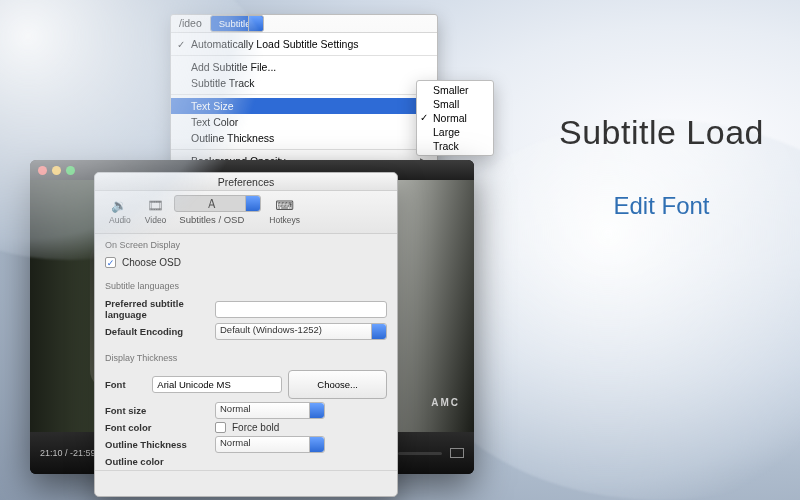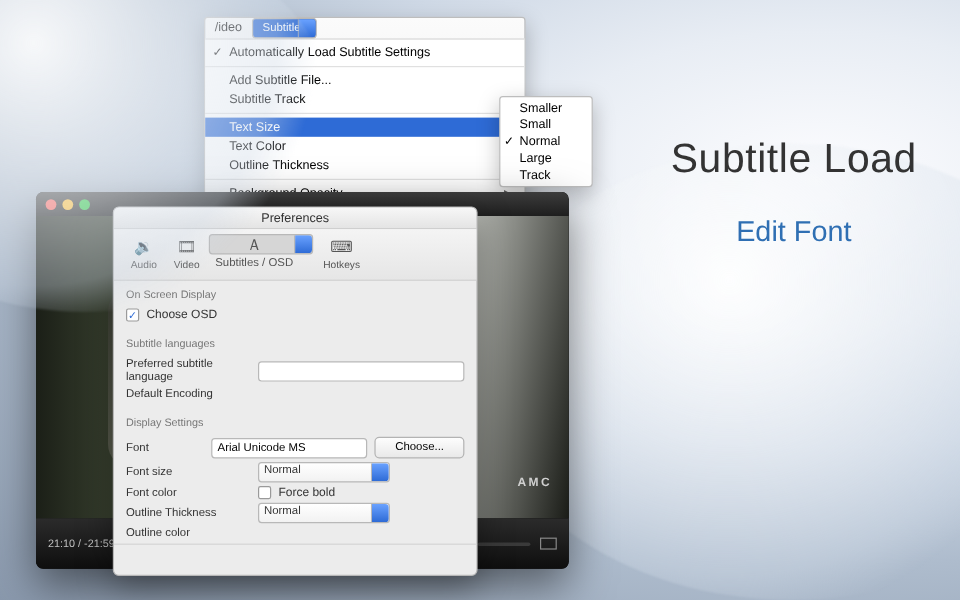--- a/index.html
+++ b/index.html
@@ -14,21 +14,21 @@
     background: radial-gradient(circle at 40% 30%, rgba(255,255,255,.9), rgba(210,220,232,.4) 60%, transparent 70%);
     filter: blur(1px);
   }
   .stage::before { width:520px; height:380px; left:400px; top:120px; }
   .stage::after  { width:420px; height:320px; left:-140px; top:-60px; }
 
   
   .promo { position:absolute; right:36px; top:74px; text-align:center; color:#333; }
   .promo h1 { font-weight:300; font-size:34px; letter-spacing:.5px; line-height:1.15; }
   .promo .sub { font-size:13px; color:#555; margin-top:6px; }
-  .promo .editfont { margin-top:28px; font-size:24px; font-weight:300; color:#2f6fb3; }
+  .promo .editfont { margin-top:40px; font-size:24px; font-weight:300; color:#2f6fb3; }
 
   
   .menubar {
     position:absolute; left:170px; top:14px; width:268px;
     background:linear-gradient(#fbfbfb,#eaeaea);
     border:1px solid #bdbdbd; border-radius:3px 3px 0 0;
     box-shadow:0 6px 18px rgba(0,0,0,.25);
     font-size:10.5px;
   }
   .menubar-top { display:flex; }
@@ -80,33 +80,33 @@
     box-shadow:0 10px 28px rgba(0,0,0,.35); font-size:10px; color:#333;
   }
   .prefs-title{height:18px;text-align:center;line-height:18px;background:linear-gradient(#f7f7f7,#e4e4e4);border-bottom:1px solid #cfcfcf;border-radius:5px 5px 0 0;font-size:10.5px;}
   .prefs-toolbar{display:flex;gap:2px;padding:4px 8px 6px;border-bottom:1px solid #cfcfcf;background:linear-gradient(#f4f4f4,#e6e6e6);}
   .ticon{display:flex;flex-direction:column;align-items:center;gap:2px;padding:2px 6px;border-radius:4px;font-size:8.5px;color:#555;}
   .ticon.sel{background:#d6d6d6;}
   .ticon .glyph{width:18px;height:16px;display:flex;align-items:center;justify-content:center;font-size:13px;}
   .section-label{font-size:9px;color:#777;padding:6px 10px 2px;}
   .form{padding:2px 10px 4px;}
   .frow{display:flex;align-items:center;gap:6px;margin:3px 0;}
-  .frow label{width:104px;text-align:left;font-size:9.5px;color:#333;}
+  .frow label{width:104px;text-align:left;font-size:9.5px;color:#333;font-weight:bold;}
   .txt, .sel{
     height:17px;border:1px solid #b8b8b8;border-radius:3px;background:#fff;font-size:9.5px;padding:0 4px;
   }
   .sel{position:relative;padding-right:16px;background:linear-gradient(#fff,#f2f2f2);} 
   .sel::after{content:"";position:absolute;right:0;top:0;bottom:0;width:14px;border-left:1px solid #b8b8b8;background:linear-gradient(#6aa2ff,#2e6bd6);border-radius:0 3px 3px 0;}
   .sel::before{content:"";position:absolute;right:4px;top:50%;width:0;height:0;border-left:3px solid transparent;border-right:3px solid transparent;border-top:4px solid #fff;transform:translateY(-50%);}
   .chk{width:11px;height:11px;border:1px solid #9a9a9a;border-radius:2px;background:#fff;display:inline-flex;align-items:center;justify-content:center;font-size:9px;color:#2e6bd6;}
   .slider{flex:1;height:4px;background:#cfcfcf;border-radius:2px;position:relative;}
   .slider .fill{position:absolute;left:0;top:0;bottom:0;width:100%;background:#7aa8ff;border-radius:2px;}
   .slider .knob{position:absolute;right:-5px;top:50%;width:10px;height:10px;border-radius:50%;background:#fff;border:1px solid #9a9a9a;transform:translateY(-50%);}
   .btnrow{display:flex;gap:6px;justify-content:flex-end;padding:8px 10px 10px;}
-  .btn{height:18px;padding:0 16px;border:1px solid #b3b3b3;border-radius:4px;background:linear-gradient(#fdfdfd,#e9e9e9);font-size:9.5px;line-height:16px;}
+  .btn{height:29px;padding:0 28px;border:1px solid #b3b3b3;border-radius:4px;background:linear-gradient(#fdfdfd,#e9e9e9);font-size:9.5px;line-height:16px;}
   .hr{height:1px;background:#d4d4d4;margin:3px -10px;}
 </style>
 </head>
 <body>
 
 <div class="stage">
 
   <div class="promo">
     <h1>
       <br>
@@ -220,24 +220,25 @@
     </div>
 
     <div class="section-label">Subtitle languages</div>
     <div class="form">
       <div class="frow">
         <label>Preferred subtitle language</label>
         <input class="txt" style="flex: 1 1 0%;" value="">
       </div>
       <div class="frow">
         <label>Default Encoding</label>
-      </div>
-    </div>
-
-    <div class="section-label">Display Settings</div>
+        <div class="sel" style="flex:1"><span>Default (Windows-1252)</span></div>
+      </div>
+    </div>
+
+    <div class="section-label">Display Thickness</div>
     <div class="form">
       <div class="frow">
         <label>Font</label>
         <input class="txt" style="width: 130px;" value="Arial Unicode MS">
         <button class="btn">Choose...</button>
       </div>
       <div class="frow">
         <label>Font size</label>
         <div class="sel" style="width:110px"><span>Normal</span></div>
       </div>

